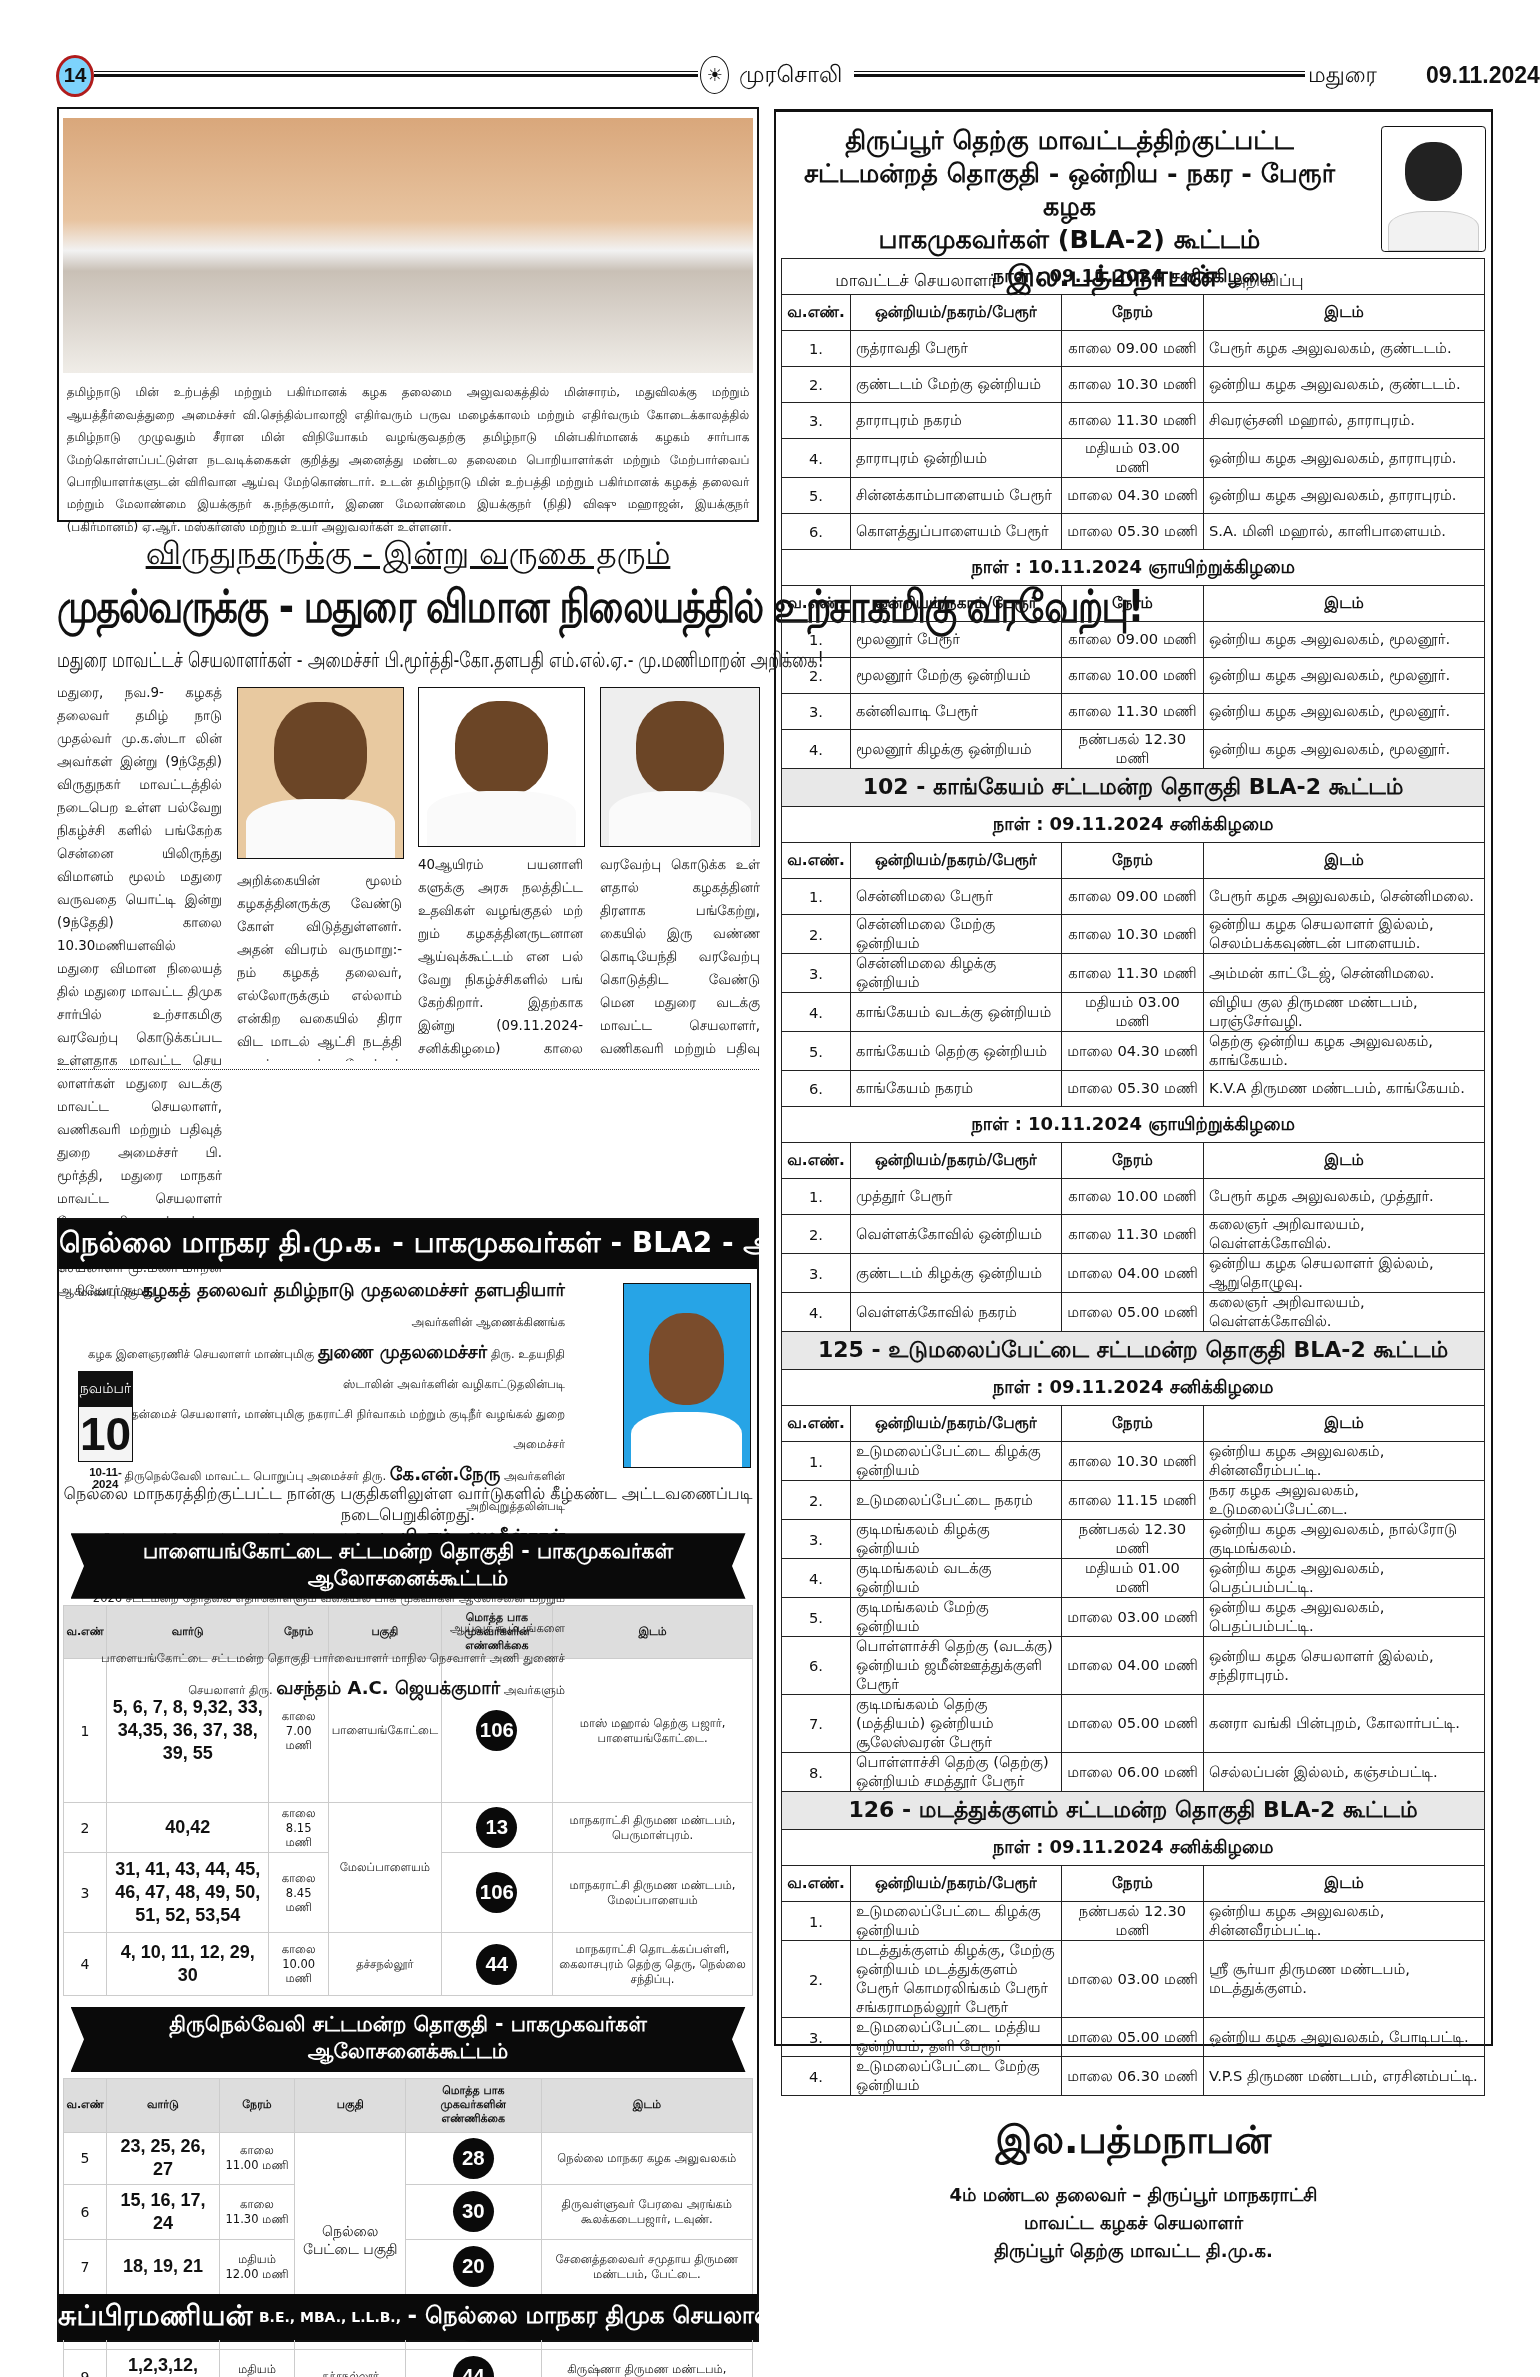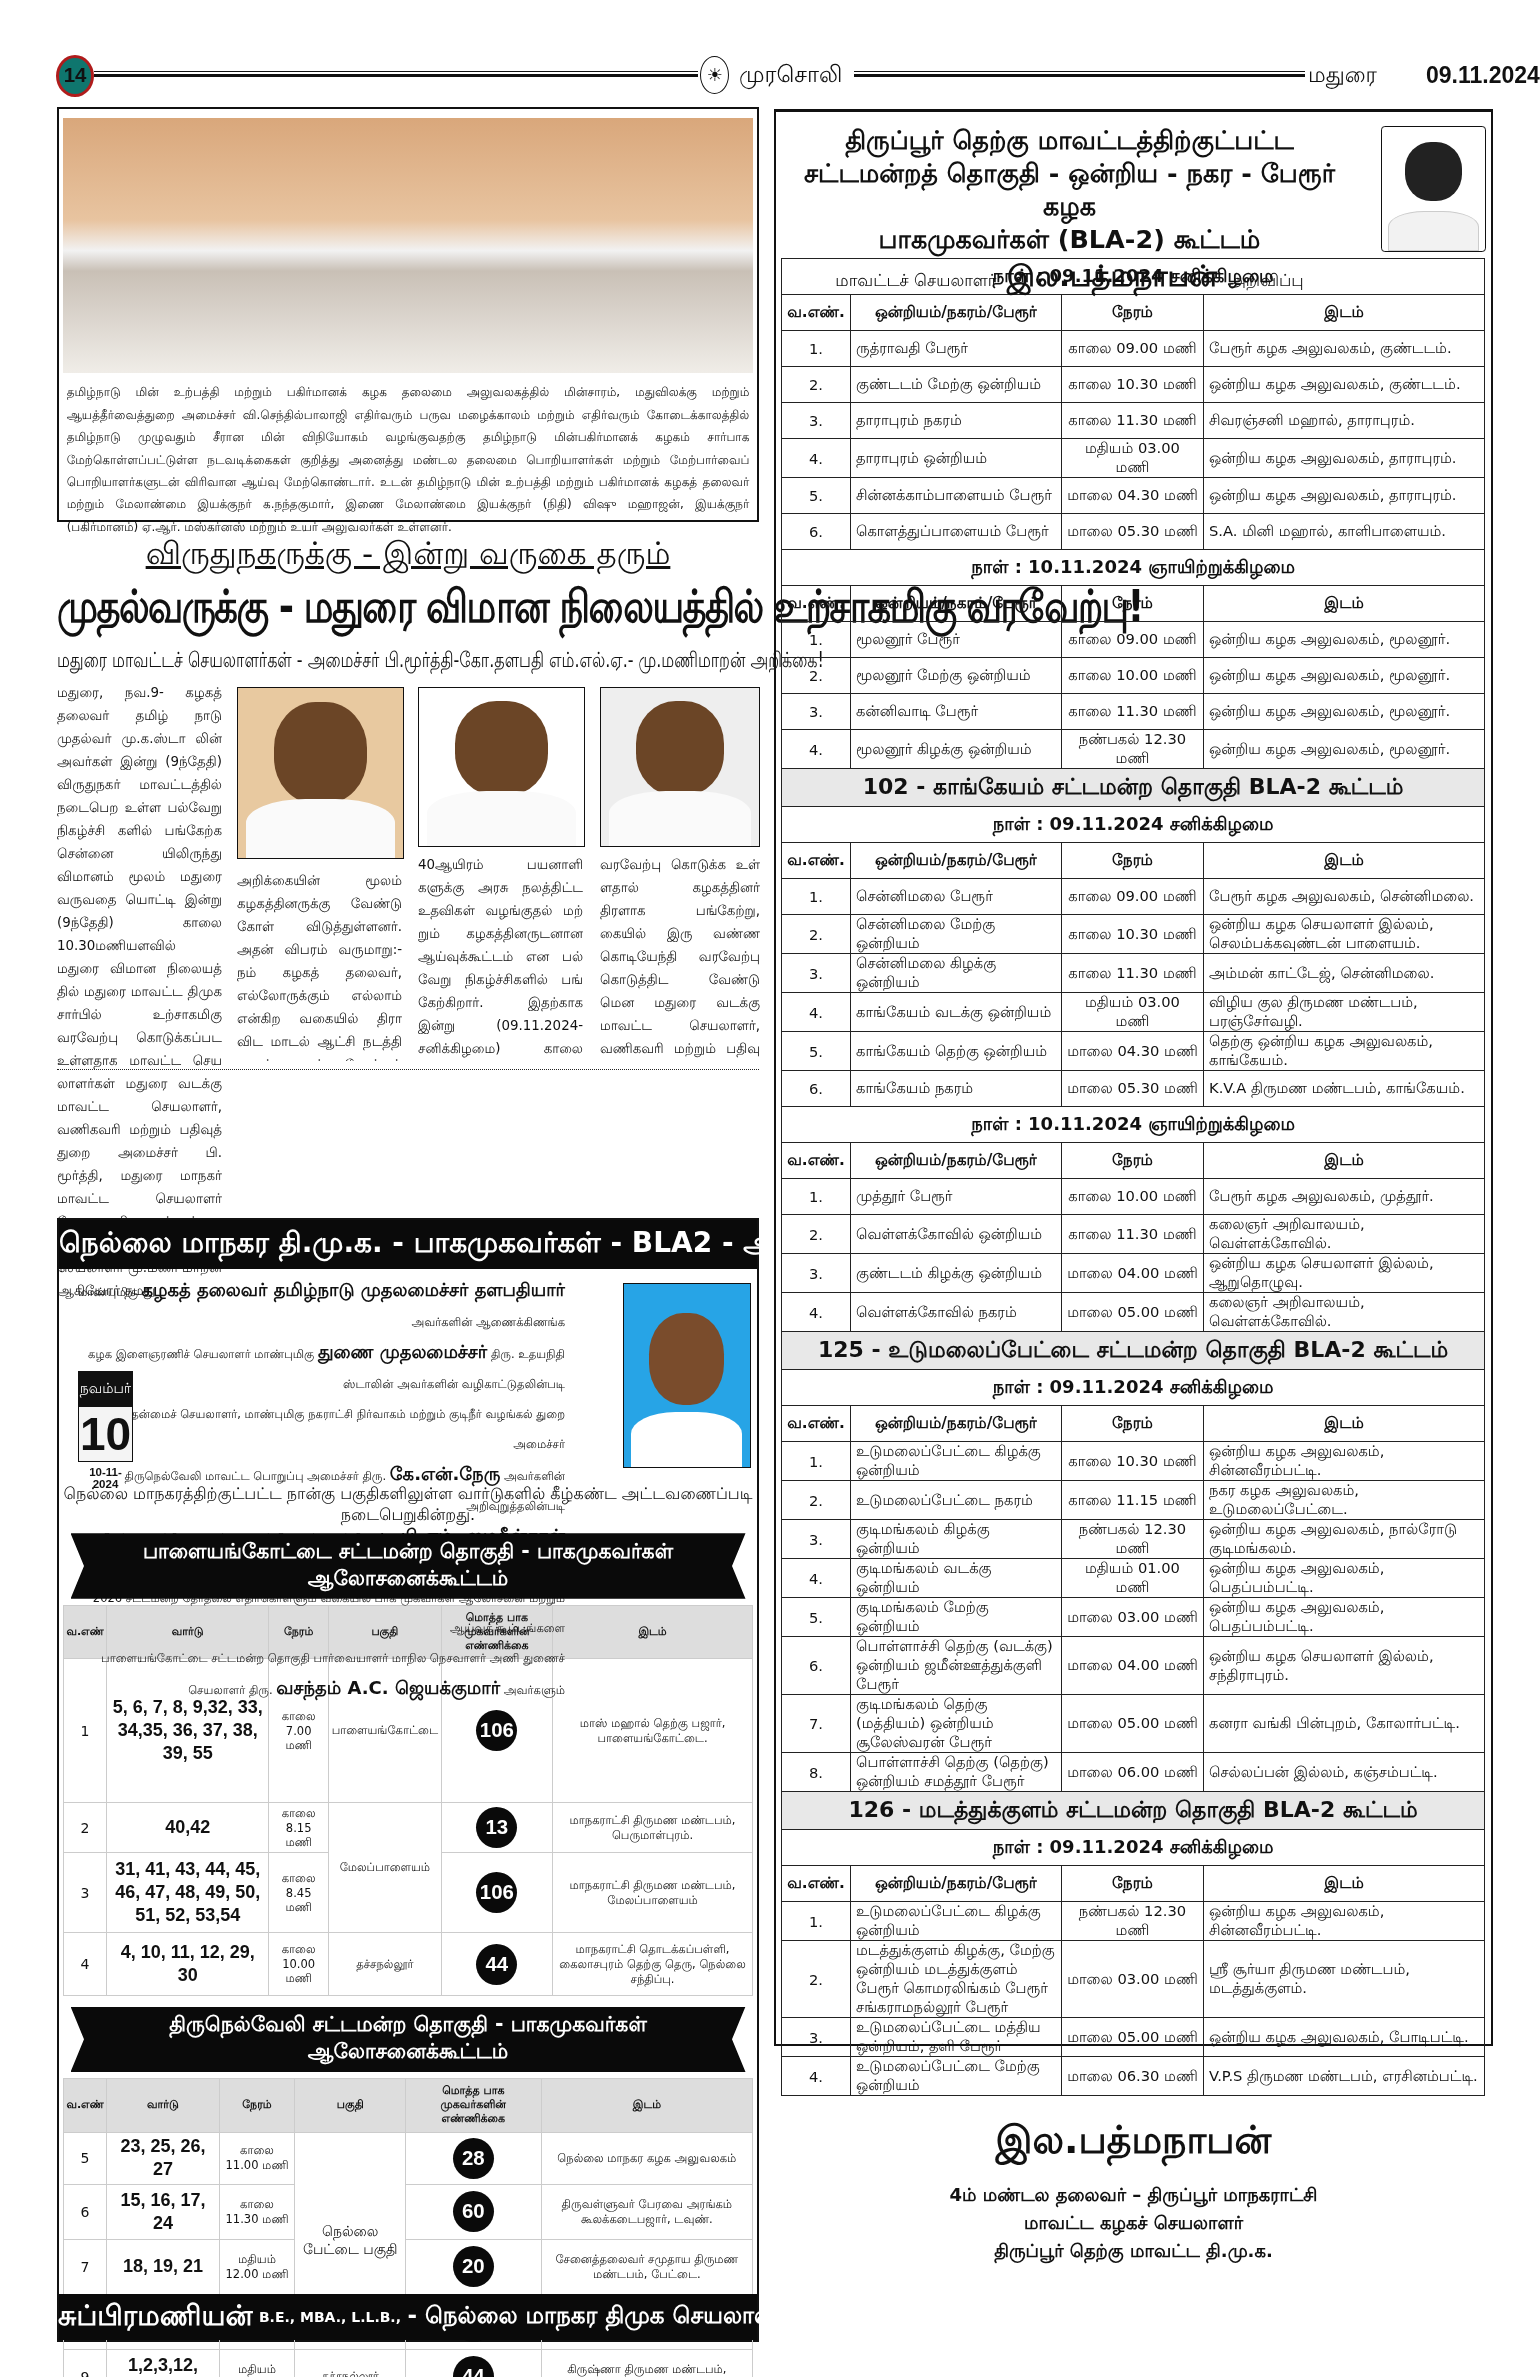--- a/index.html
+++ b/index.html
@@ -1,18 +1,18 @@
 <!DOCTYPE html>
 <html style="font-size:10.2px"><head>
 <meta charset="utf-8">
 <style>
 *{box-sizing:border-box;margin:0;padding:0}
 body{width:1541px;height:2377px;background:#fff;font-family:"DejaVu Sans",sans-serif;color:#111;position:relative;overflow:hidden}
 .hdr{position:absolute;left:56px;top:52px;width:1437px;height:46px}
-.pgno{position:absolute;left:0;top:2.6px;width:38px;height:42px;border-radius:50%;border:3.2px solid #b01c1c;background:#0f766e;font:bold 20.4px "Liberation Sans",sans-serif;display:flex;align-items:center;justify-content:center}
+.pgno{position:absolute;left:0;top:2.6px;width:38px;height:42px;border-radius:50%;border:3.2px solid #b01c1c;background:#7dd3fc;font:bold 20.4px "Liberation Sans",sans-serif;display:flex;align-items:center;justify-content:center}
 .rule{position:absolute;top:19px;height:6.4px;border-top:1.9px solid #111;border-bottom:3.2px solid #111}
 .logo{position:absolute;left:644px;top:3.8px;width:29px;height:38px;border-radius:50%;border:1.9px solid #111;font-size:18px;display:flex;align-items:center;justify-content:center}
 .paper{position:absolute;left:683px;top:9px;font-size:23px}
 .city{position:absolute;left:1252px;top:10.2px;font-size:22px}
 .date{position:absolute;left:1370px;top:10.2px;font:bold 23px "Liberation Sans",sans-serif}
 
 .lcol{position:absolute;left:57px;top:107px;width:702px}
 .photo-box{border:2.6px solid #111;border-bottom:none;padding:9px 3.8px 0;height:268px}
 .photo{width:100%;height:255px;background:linear-gradient(180deg,#d9a77b 0%,#e8c4a0 40%,#f2f2f2 52%,#c9c0b6 60%,#f0ede8 100%);position:relative}
 .caption{border:2.6px solid #111;border-top:none;padding:6.4px 7.7px;font-size:12px;line-height:22.4px;text-align:justify;height:147px}
@@ -197,21 +197,21 @@
           <td class="w">23, 25, 26, 27</td>
           <td>காலை 11.00 மணி</td>
           <td rowspan="4" style="font-size:14px">நெல்லை பேட்டை பகுதி</td>
           <td><span class="circ">28</span></td>
           <td>நெல்லை மாநகர கழக அலுவலகம்</td>
         </tr>
     <tr style="height:55px">
           <td class="sn">6</td>
           <td class="w">15, 16, 17, 24</td>
           <td>காலை 11.30 மணி</td>
-          <td><span class="circ">60</span></td>
+          <td><span class="circ">30</span></td>
           <td>திருவள்ளுவர் பேரவை அரங்கம் கூலக்கடைபஜார், டவுண்.</td>
         </tr>
     <tr style="height:55px">
           <td class="sn">7</td>
           <td class="w">18, 19, 21</td>
           <td>மதியம் 12.00 மணி</td>
           <td><span class="circ">20</span></td>
           <td>சேனைத்தலைவர் சமுதாய திருமண மண்டபம், பேட்டை.</td>
         </tr>
     <tr style="height:55px">

